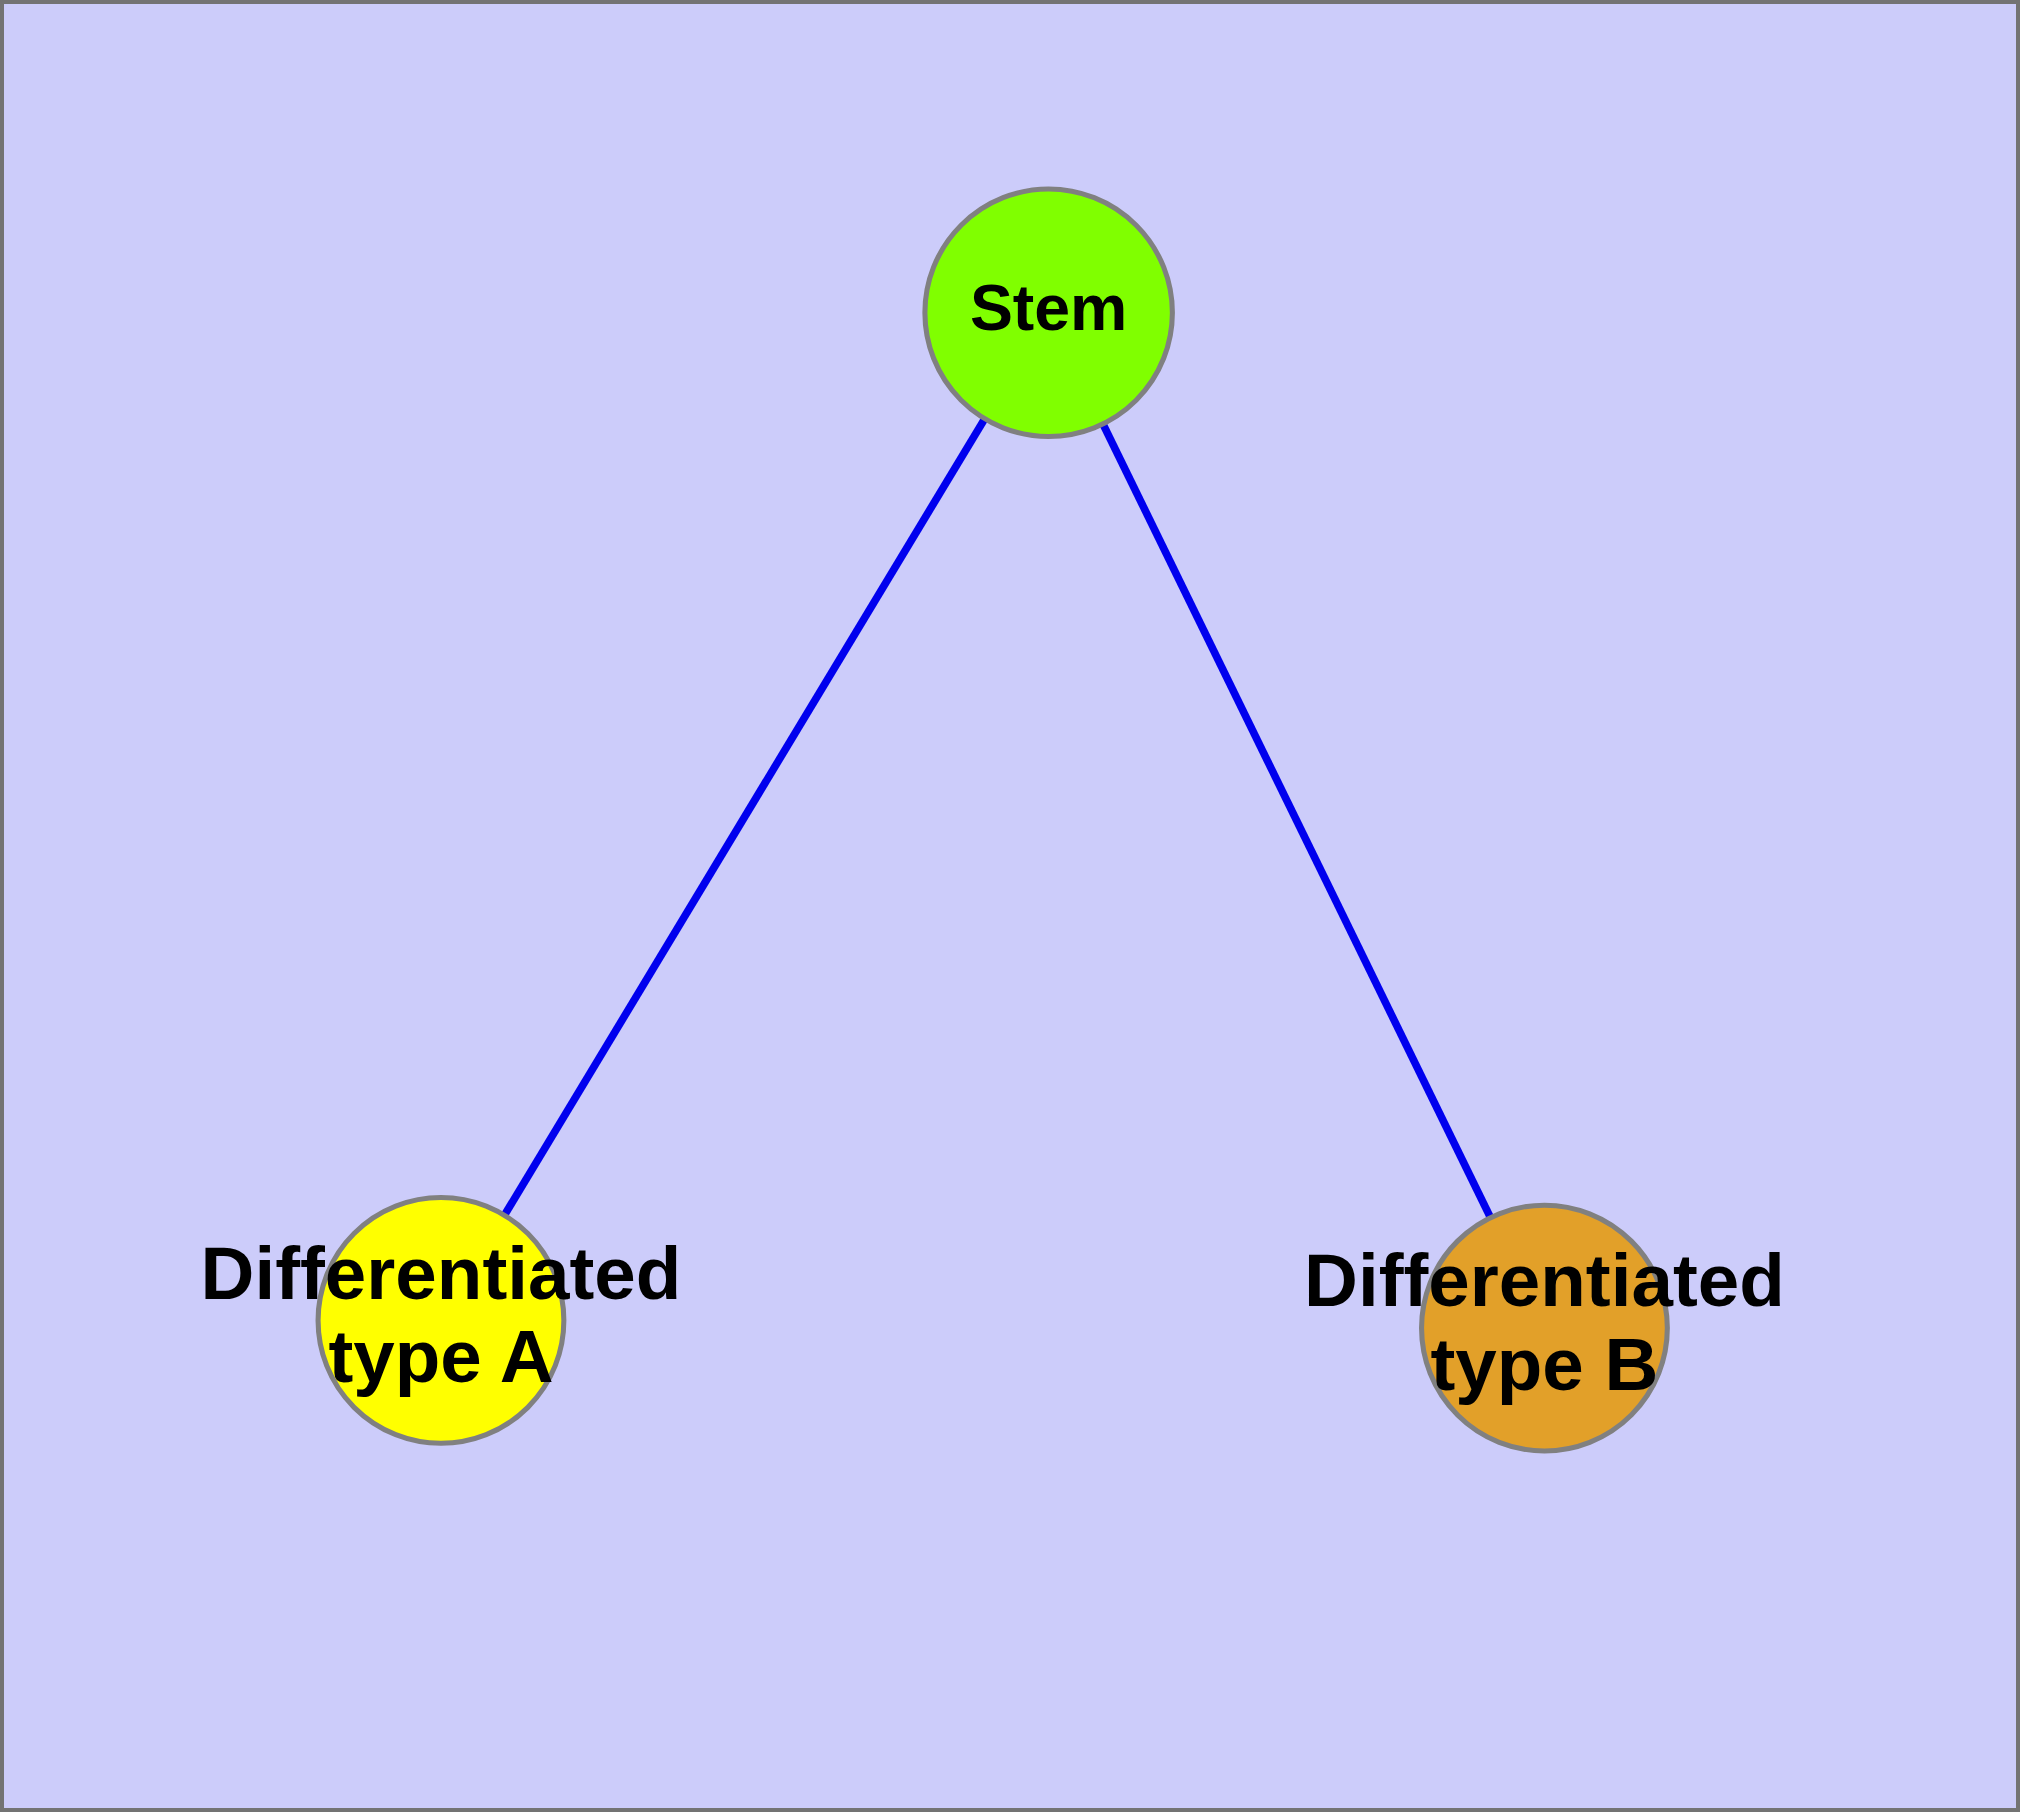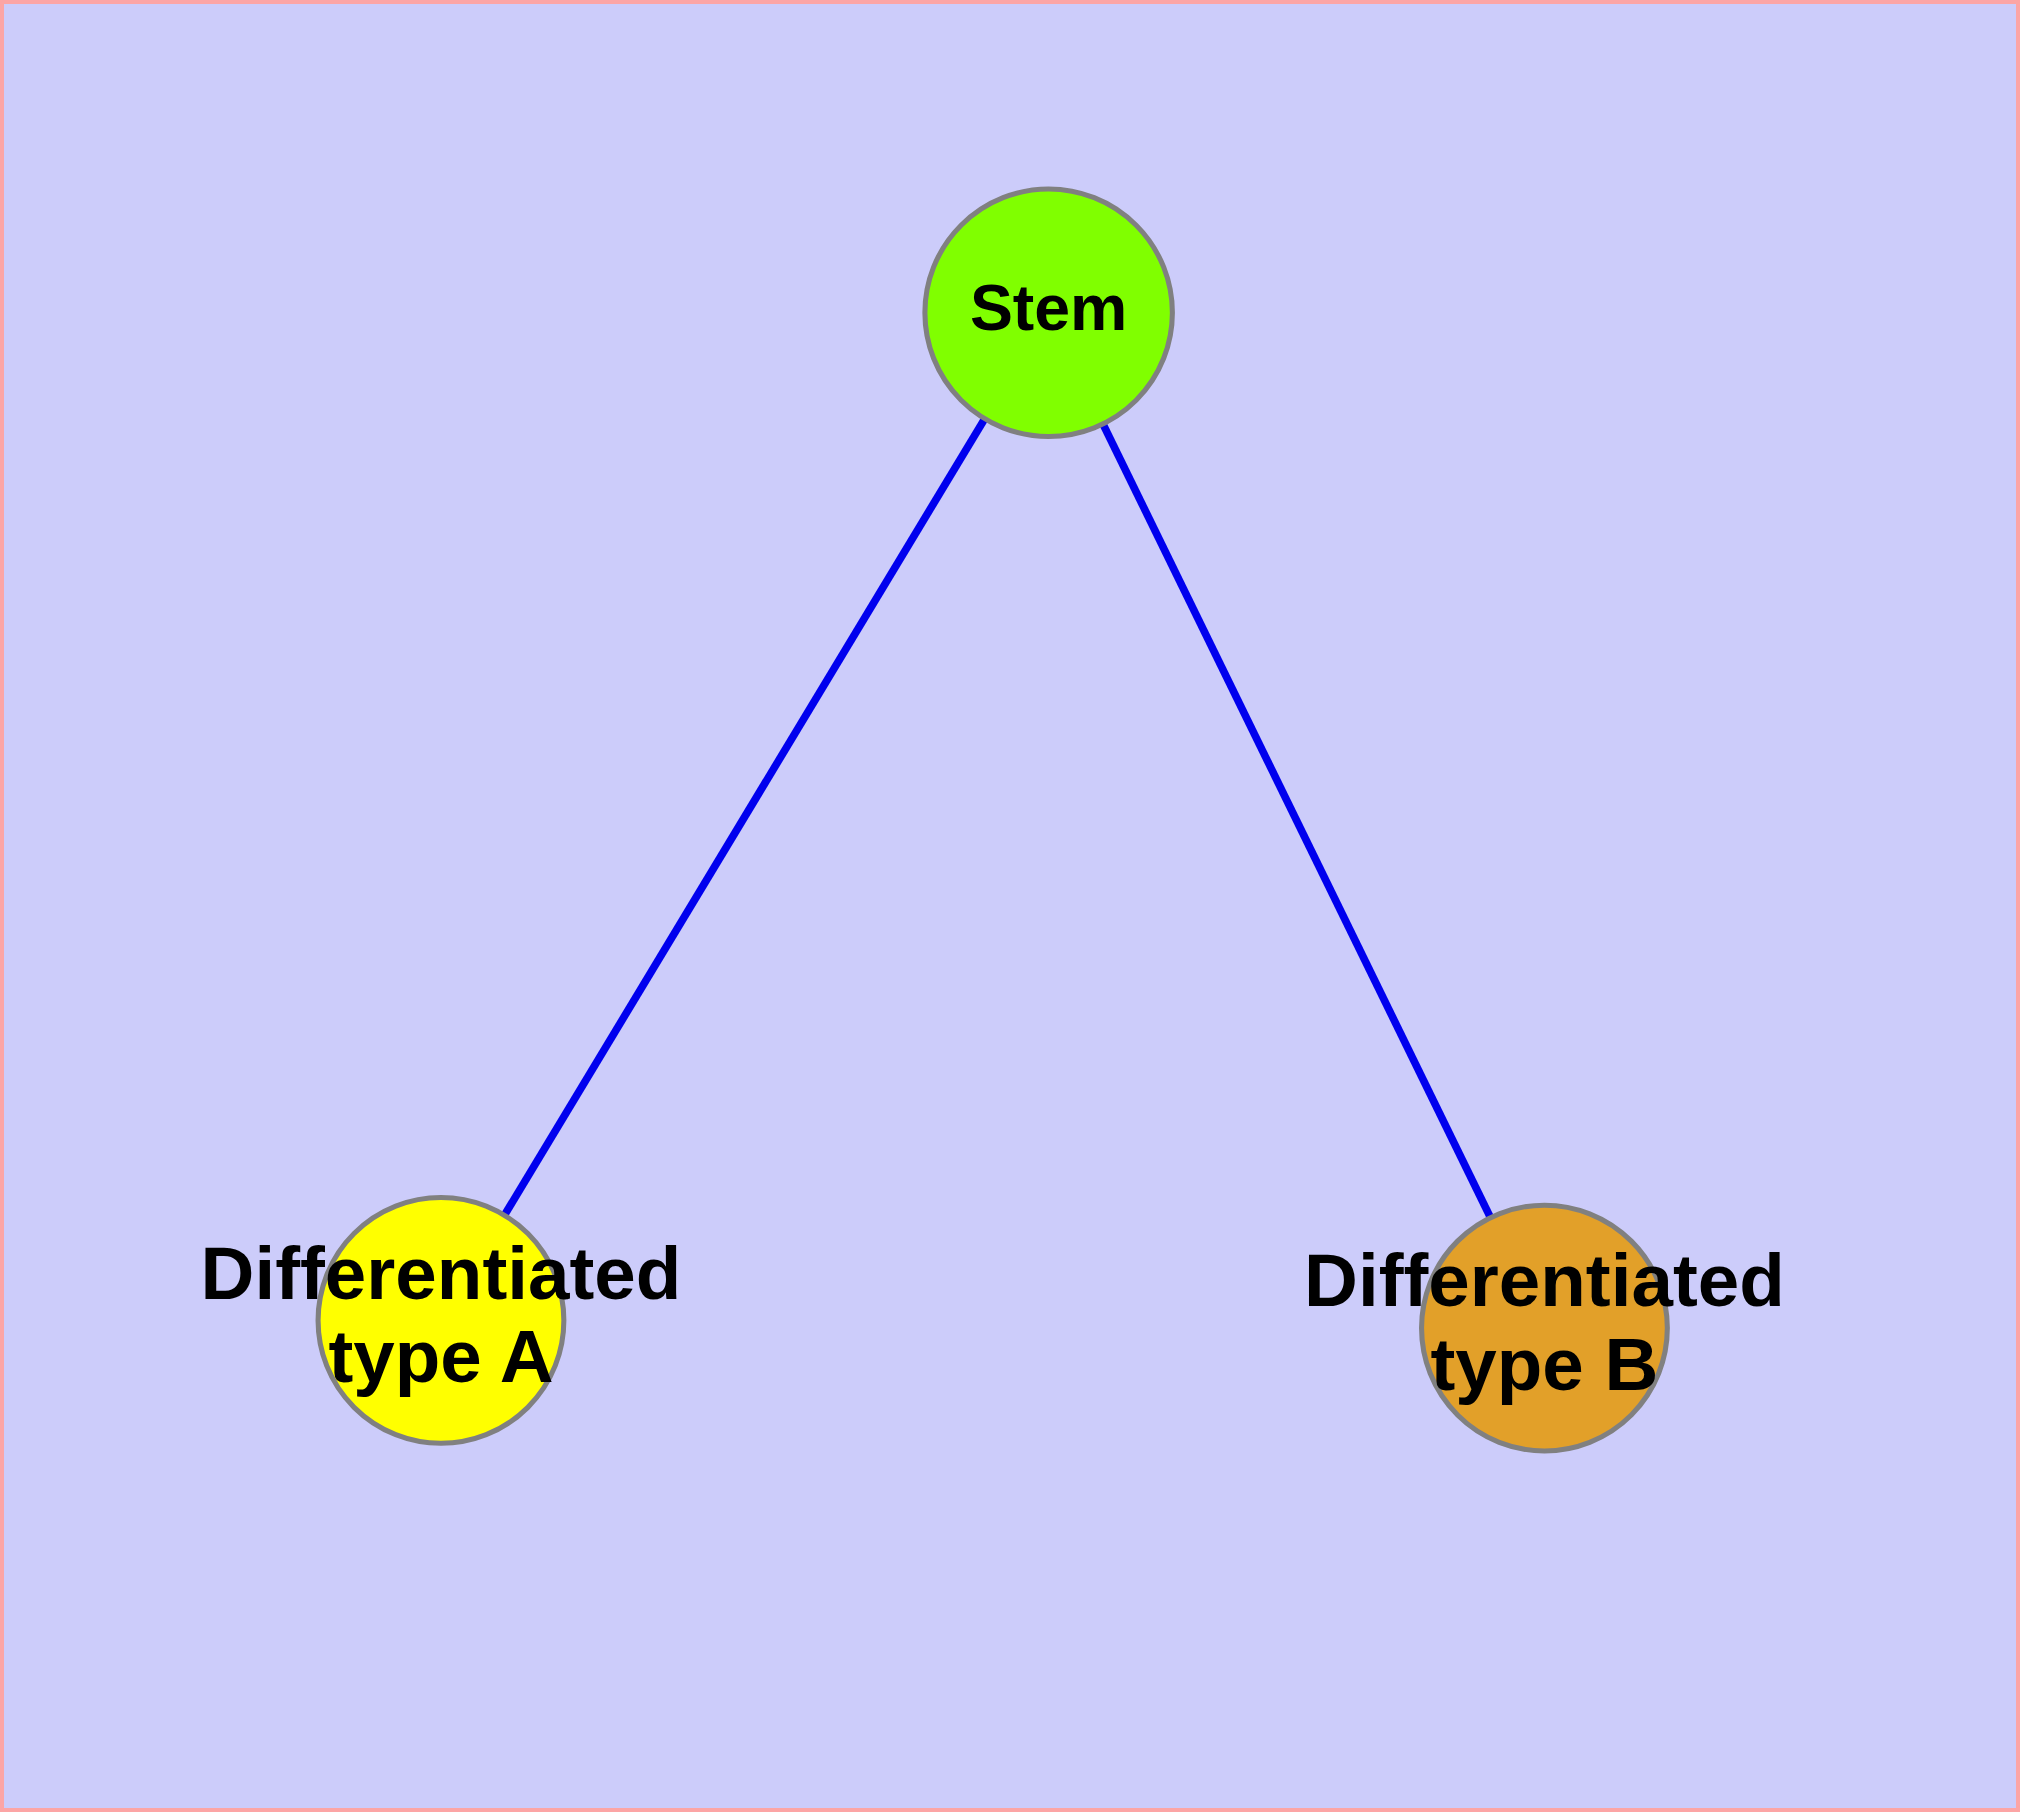--- a/index.html
+++ b/index.html
@@ -12,21 +12,21 @@
     width: 2021px;
     height: 1812px;
     overflow: hidden;
     font-family: "Liberation Sans", "DejaVu Sans", sans-serif;
   }
 
   #graph-canvas {
     position: relative;
     width: 2021px;
     height: 1812px;
-    background: #fca5a5;
+    background: #737373;
     box-sizing: border-box;
   }
 
   
   #plot-area {
     position: absolute;
     left: 4.2px;
     top: 4.2px;
     width: 2012px;
     height: 1804px;

